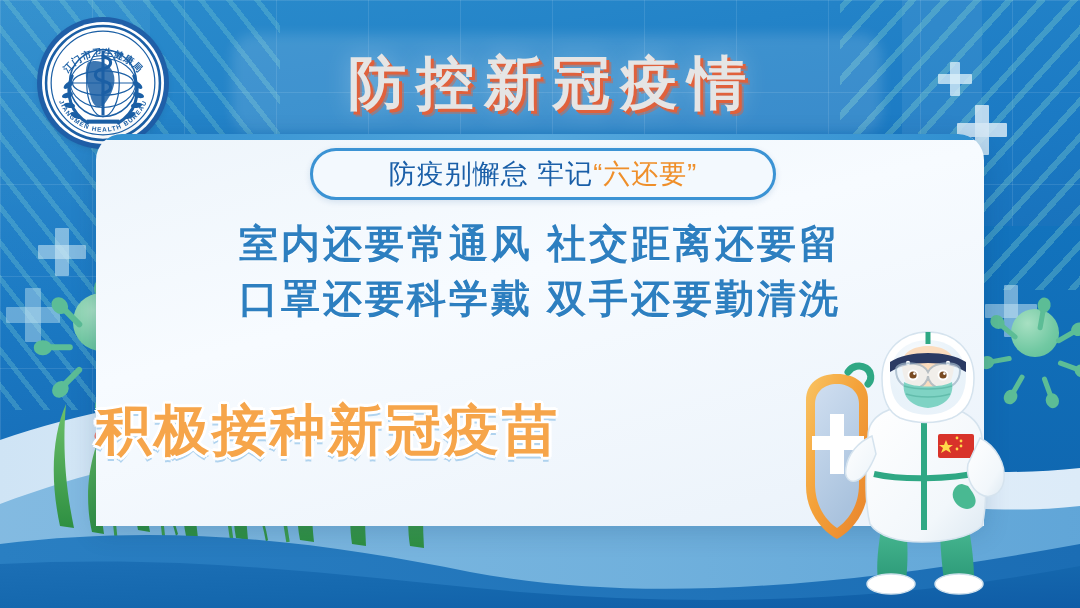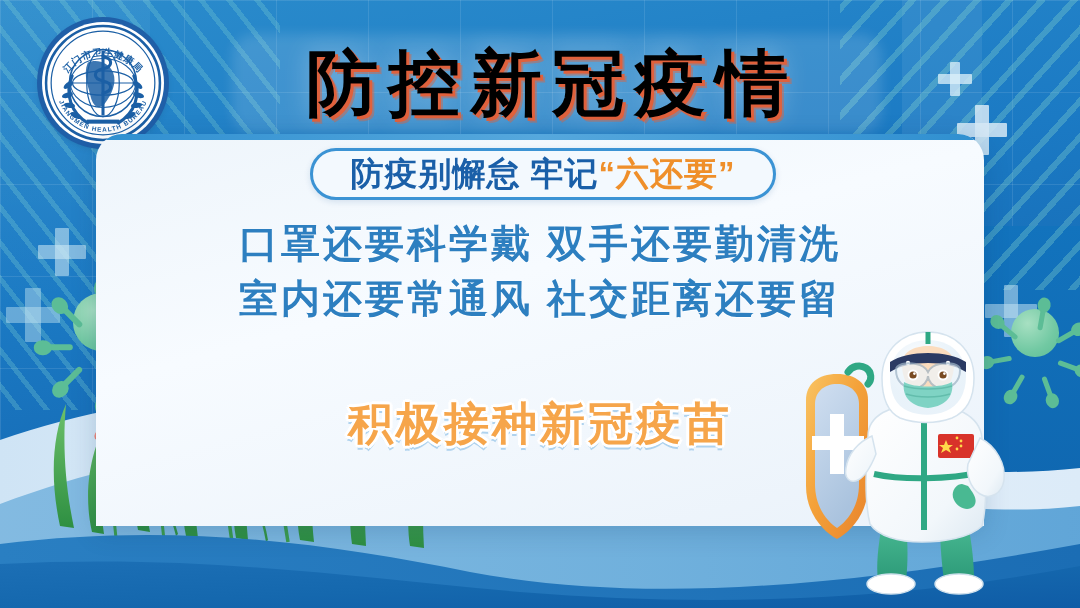--- a/index.html
+++ b/index.html
@@ -126,24 +126,24 @@
     border-radius: 50%;
     background: #ffffff;
     box-shadow: 0 0 0 5px #1f5fa8, 0 3px 10px rgba(0,0,0,0.25);
   }
 
   .title {
     position: absolute;
     left: 222px; top: 36px;
     width: 660px; height: 96px;
     display: flex; align-items: center; justify-content: center;
-    font-size: 72px;
+    font-size: 58px;
     font-weight: 700;
     letter-spacing: 10px;
-    color: #000000;
+    color: #e5e5e5;
     white-space: nowrap;
     text-shadow:
       3px 3px 0 #e0613c,
       5px 5px 0 rgba(224,97,60,0.45),
       0 0 26px rgba(255,255,255,0.35);
   }
   .title-glow {
     position: absolute;
     left: 232px; top: 34px;
     width: 650px; height: 100px;
@@ -173,22 +173,22 @@
     position: absolute;
     left: 310px; top: 148px;
     width: 460px; height: 46px;
     border: 3px solid #3b93d4;
     border-radius: 28px;
     background: #f3f9fe;
     display: flex; align-items: center; justify-content: center;
     box-shadow: 0 2px 6px rgba(20,80,140,0.14);
   }
   .pill-text {
-    font-size: 33px;
-    font-weight: 700;
+    font-size: 27px;
+    font-weight: 400;
     letter-spacing: 1px;
     white-space: nowrap;
     color: #1a5fa8;
   }
   .pill-text .hl { color: #ef8f2a; }
 
   
   .slogan {
     position: absolute;
     left: 96px; top: 216px;
@@ -201,22 +201,21 @@
     letter-spacing: 3px;
     line-height: 55px;
     color: #2d7fc0;
     white-space: nowrap;
     text-shadow: 0 1px 0 rgba(255,255,255,0.9);
   }
   .vaccine-line {
     position: absolute;
     left: 96px; top: 394px;
     width: 888px;
-    text-align: center;
-    font-size: 45px;
+    font-size: 55px;
     font-weight: 700;
     letter-spacing: 3px;
     white-space: nowrap;
     color: #f6a54a;
     text-shadow:
       -2px -2px 0 #ffffff, 2px -2px 0 #ffffff,
       -2px  2px 0 #ffffff, 2px  2px 0 #ffffff,
       -3px 0 0 #ffffff, 3px 0 0 #ffffff,
       0 -3px 0 #ffffff, 0 3px 0 #ffffff,
       0 5px 0 rgba(120,180,225,0.55);
@@ -430,22 +429,22 @@
 
   <div class="card">
     <div class="card-topbar"></div>
   </div>
 
   <div class="pill">
     <span class="pill-text"><span>防疫别懈怠  牢记</span><span class="hl">“</span><span class="hl">六还要</span><span class="hl">”</span></span>
   </div>
 
   <div class="slogan">
+    <div class="slogan-line">室内还要常通风  社交距离还要留</div>
     <div class="slogan-line">口罩还要科学戴  双手还要勤清洗</div>
-    <div class="slogan-line">室内还要常通风  社交距离还要留</div>
   </div>
 
   <div class="vaccine-line">积极接种新冠疫苗</div>
 
   <svg class="character" viewBox="0 0 290 290">
     <defs>
       <linearGradient id="suitG" x1="0" y1="0" x2="1" y2="1">
         <stop offset="0%" stop-color="#ffffff"></stop>
         <stop offset="70%" stop-color="#f2f7fb"></stop>
         <stop offset="100%" stop-color="#dde9f2"></stop>

